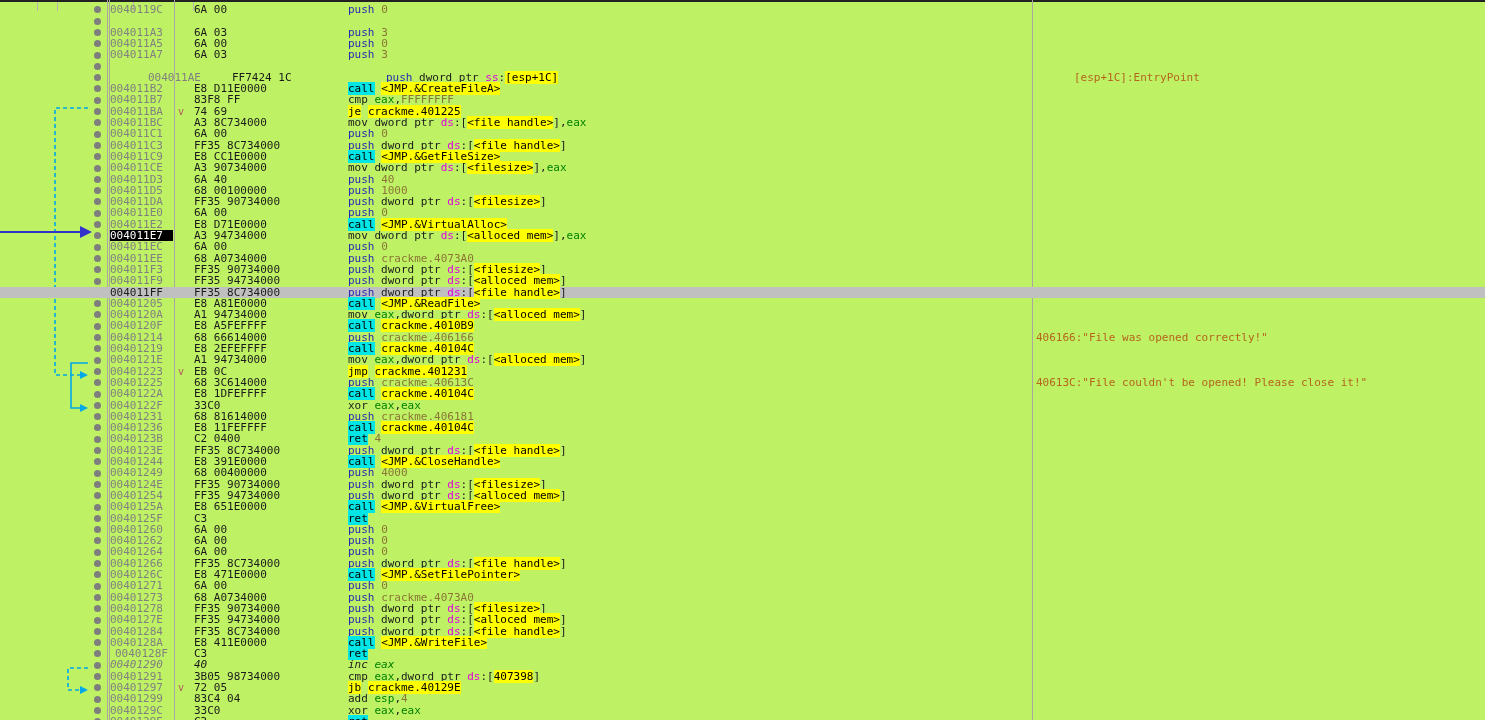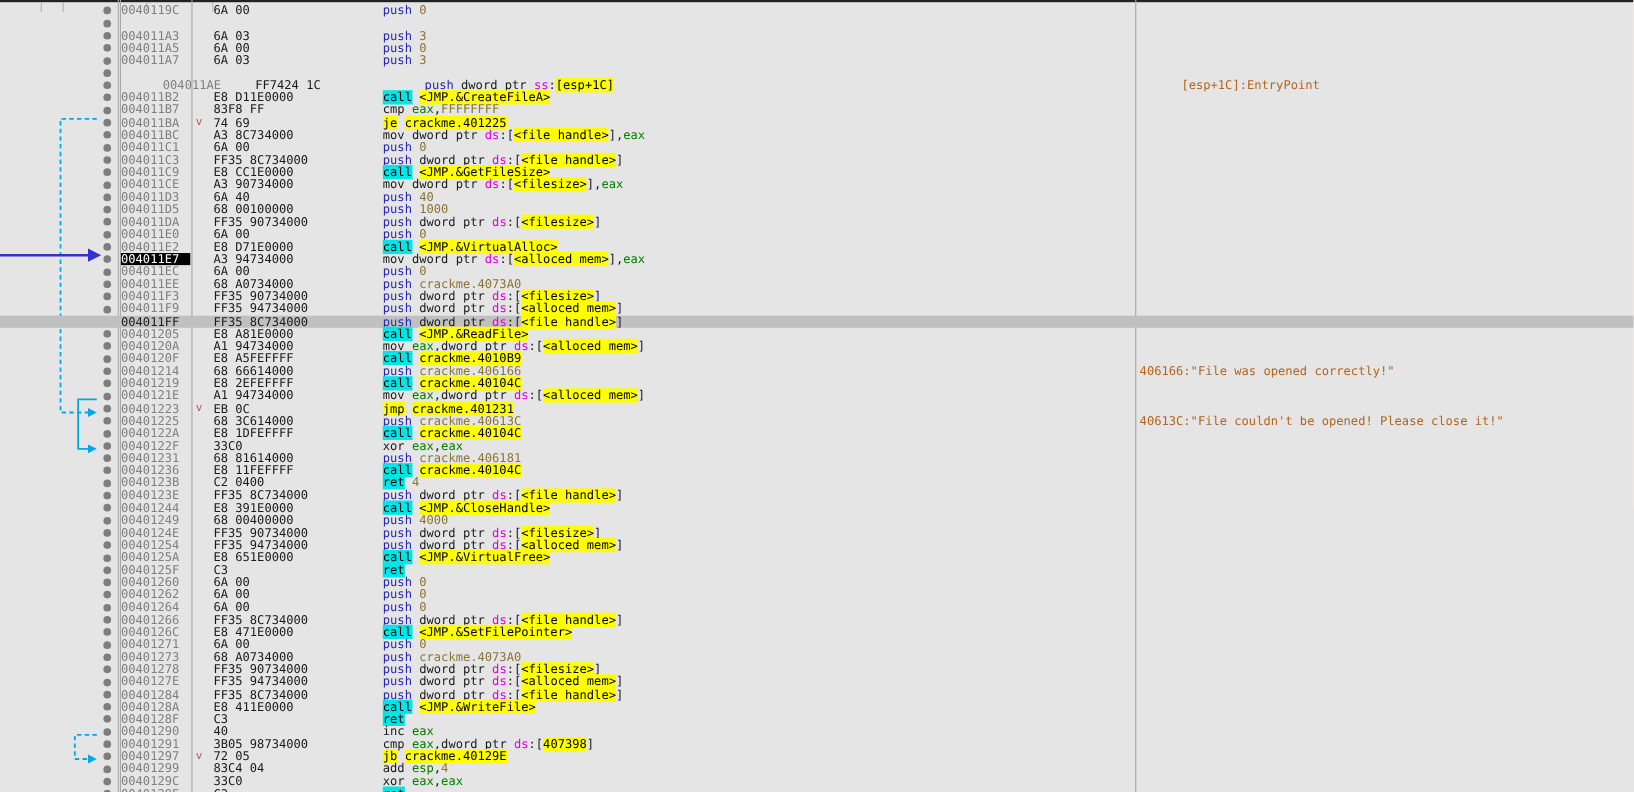--- a/index.html
+++ b/index.html
@@ -2,21 +2,21 @@
 <html><head>
 <meta charset="utf-8">
 <style>
   html,body{margin:0;padding:0;}
   body{
     width:1485px;height:720px;overflow:hidden;
     background:#fdf6f0;
     font-family:"DejaVu Sans Mono","Liberation Mono",monospace;
     font-size:11px;
   }
-  #app{position:relative;width:1485px;height:720px;background:#e5e5e5;overflow:hidden;}
+  #app{position:relative;width:1485px;height:720px;background:#bef264;overflow:hidden;}
 
   
   .top-rule{position:absolute;left:0;top:0;width:1485px;height:2px;background:#222;}
   
   .hdr-strip{position:absolute;left:0;top:2px;height:9px;width:250px;}
   .hdr-cell{position:absolute;top:0;height:9px;border-right:1px solid #b9b4ae;}
 
   
   .gutter{position:absolute;left:0;top:0;width:92px;height:720px;}
   .gutter svg{display:block;}
@@ -441,26 +441,26 @@
       <div class="row" style="top: 625.5px;">
         <span class="addr">00401284</span>
         <span class="bytes">FF35 8C734000</span>
         <span class="dis"><span class="mn-push">push</span><span class="mem"> dword ptr </span><span class="mod">ds</span><span class="punc">:[</span><span class="hl">&lt;file handle&gt;</span><span class="punc">]</span></span>
       </div>
       <div class="row" style="top: 636.8px;">
         <span class="addr">0040128A</span>
         <span class="bytes">E8 411E0000</span>
         <span class="dis"><span class="mn-call">call</span><span class="punc"> </span><span class="hl">&lt;JMP.&amp;WriteFile&gt;</span></span>
       </div>
-      <div class="row" style="top: 648.1px;">
+      <div class="row" style="top: 648.1px; text-align: center;">
         <span class="addr">0040128F</span>
         <span class="bytes">C3</span>
         <span class="dis"><span class="mn-ret">ret</span></span>
       </div>
-      <div class="row" style="top: 659.4px;">
+      <div class="row" style="top: 659.4px; font-style: italic;">
         <span class="addr">00401290</span>
         <span class="bytes">40</span>
         <span class="dis"><span class="mn-inc">inc</span><span class="punc"> </span><span class="reg">eax</span></span>
       </div>
       <div class="row" style="top: 670.7px;">
         <span class="addr">00401291</span>
         <span class="bytes">3B05 98734000</span>
         <span class="dis"><span class="mn-cmp">cmp</span><span class="punc"> </span><span class="reg">eax</span><span class="mem">,dword ptr </span><span class="mod">ds</span><span class="punc">:[</span><span class="hl">407398</span><span class="punc">]</span></span>
       </div>
       <div class="row" style="top: 682px;">

